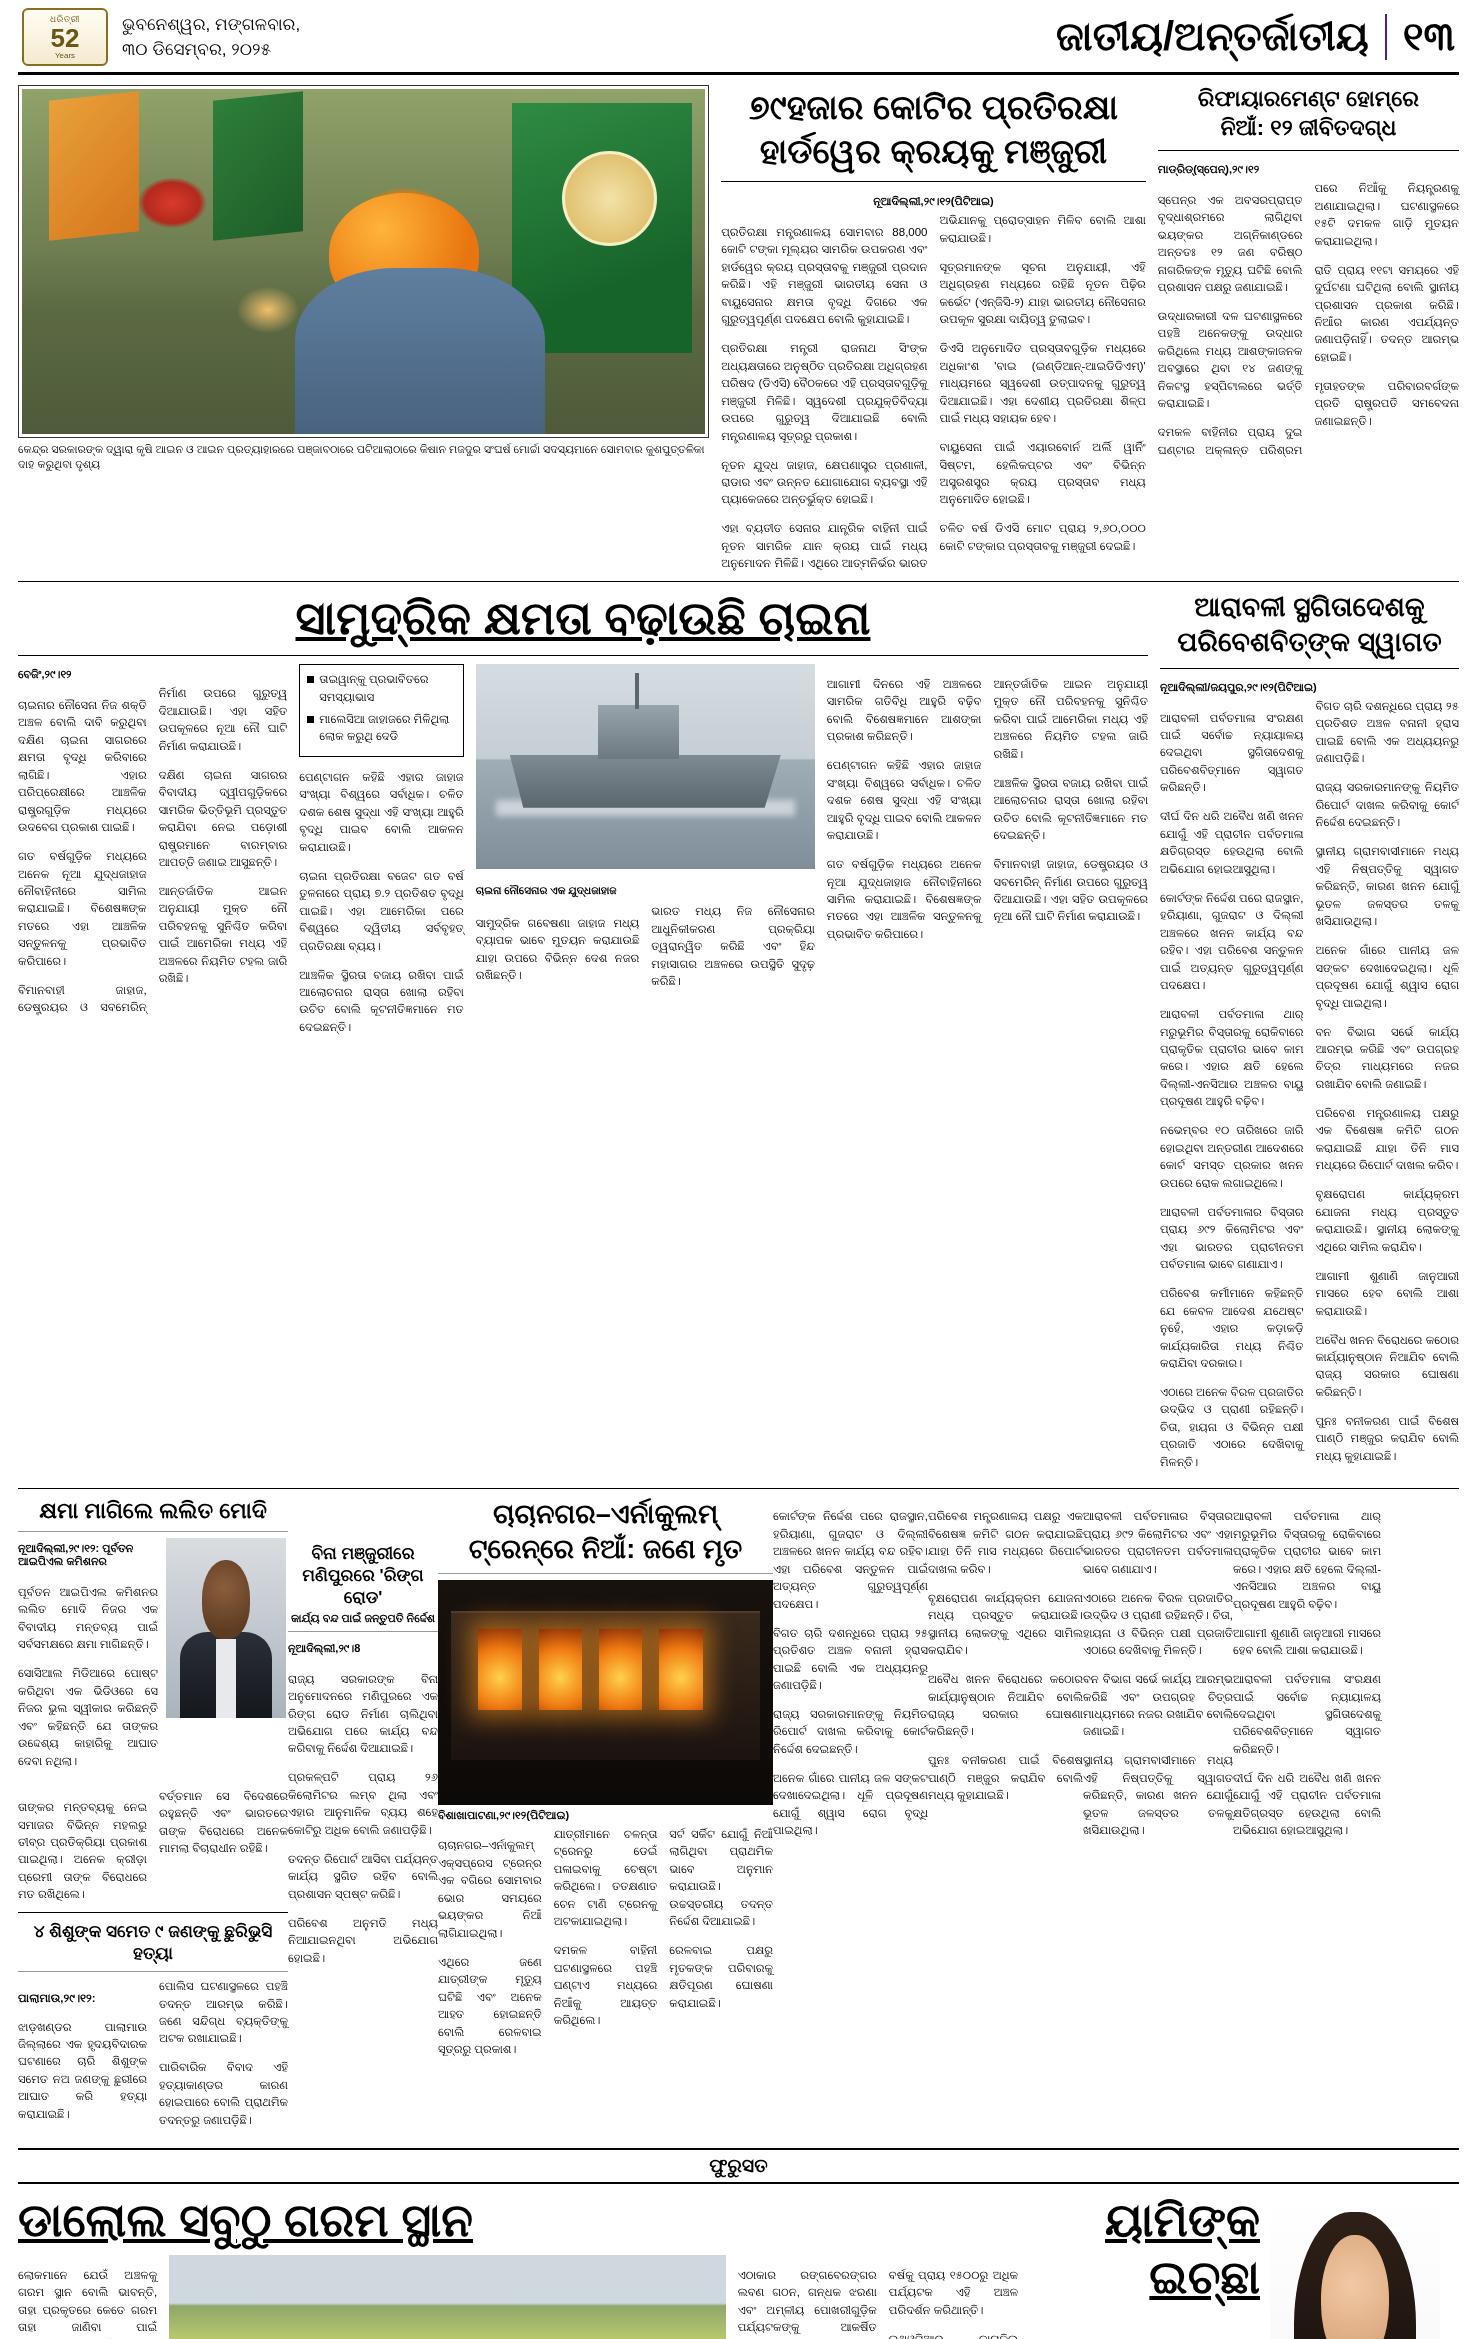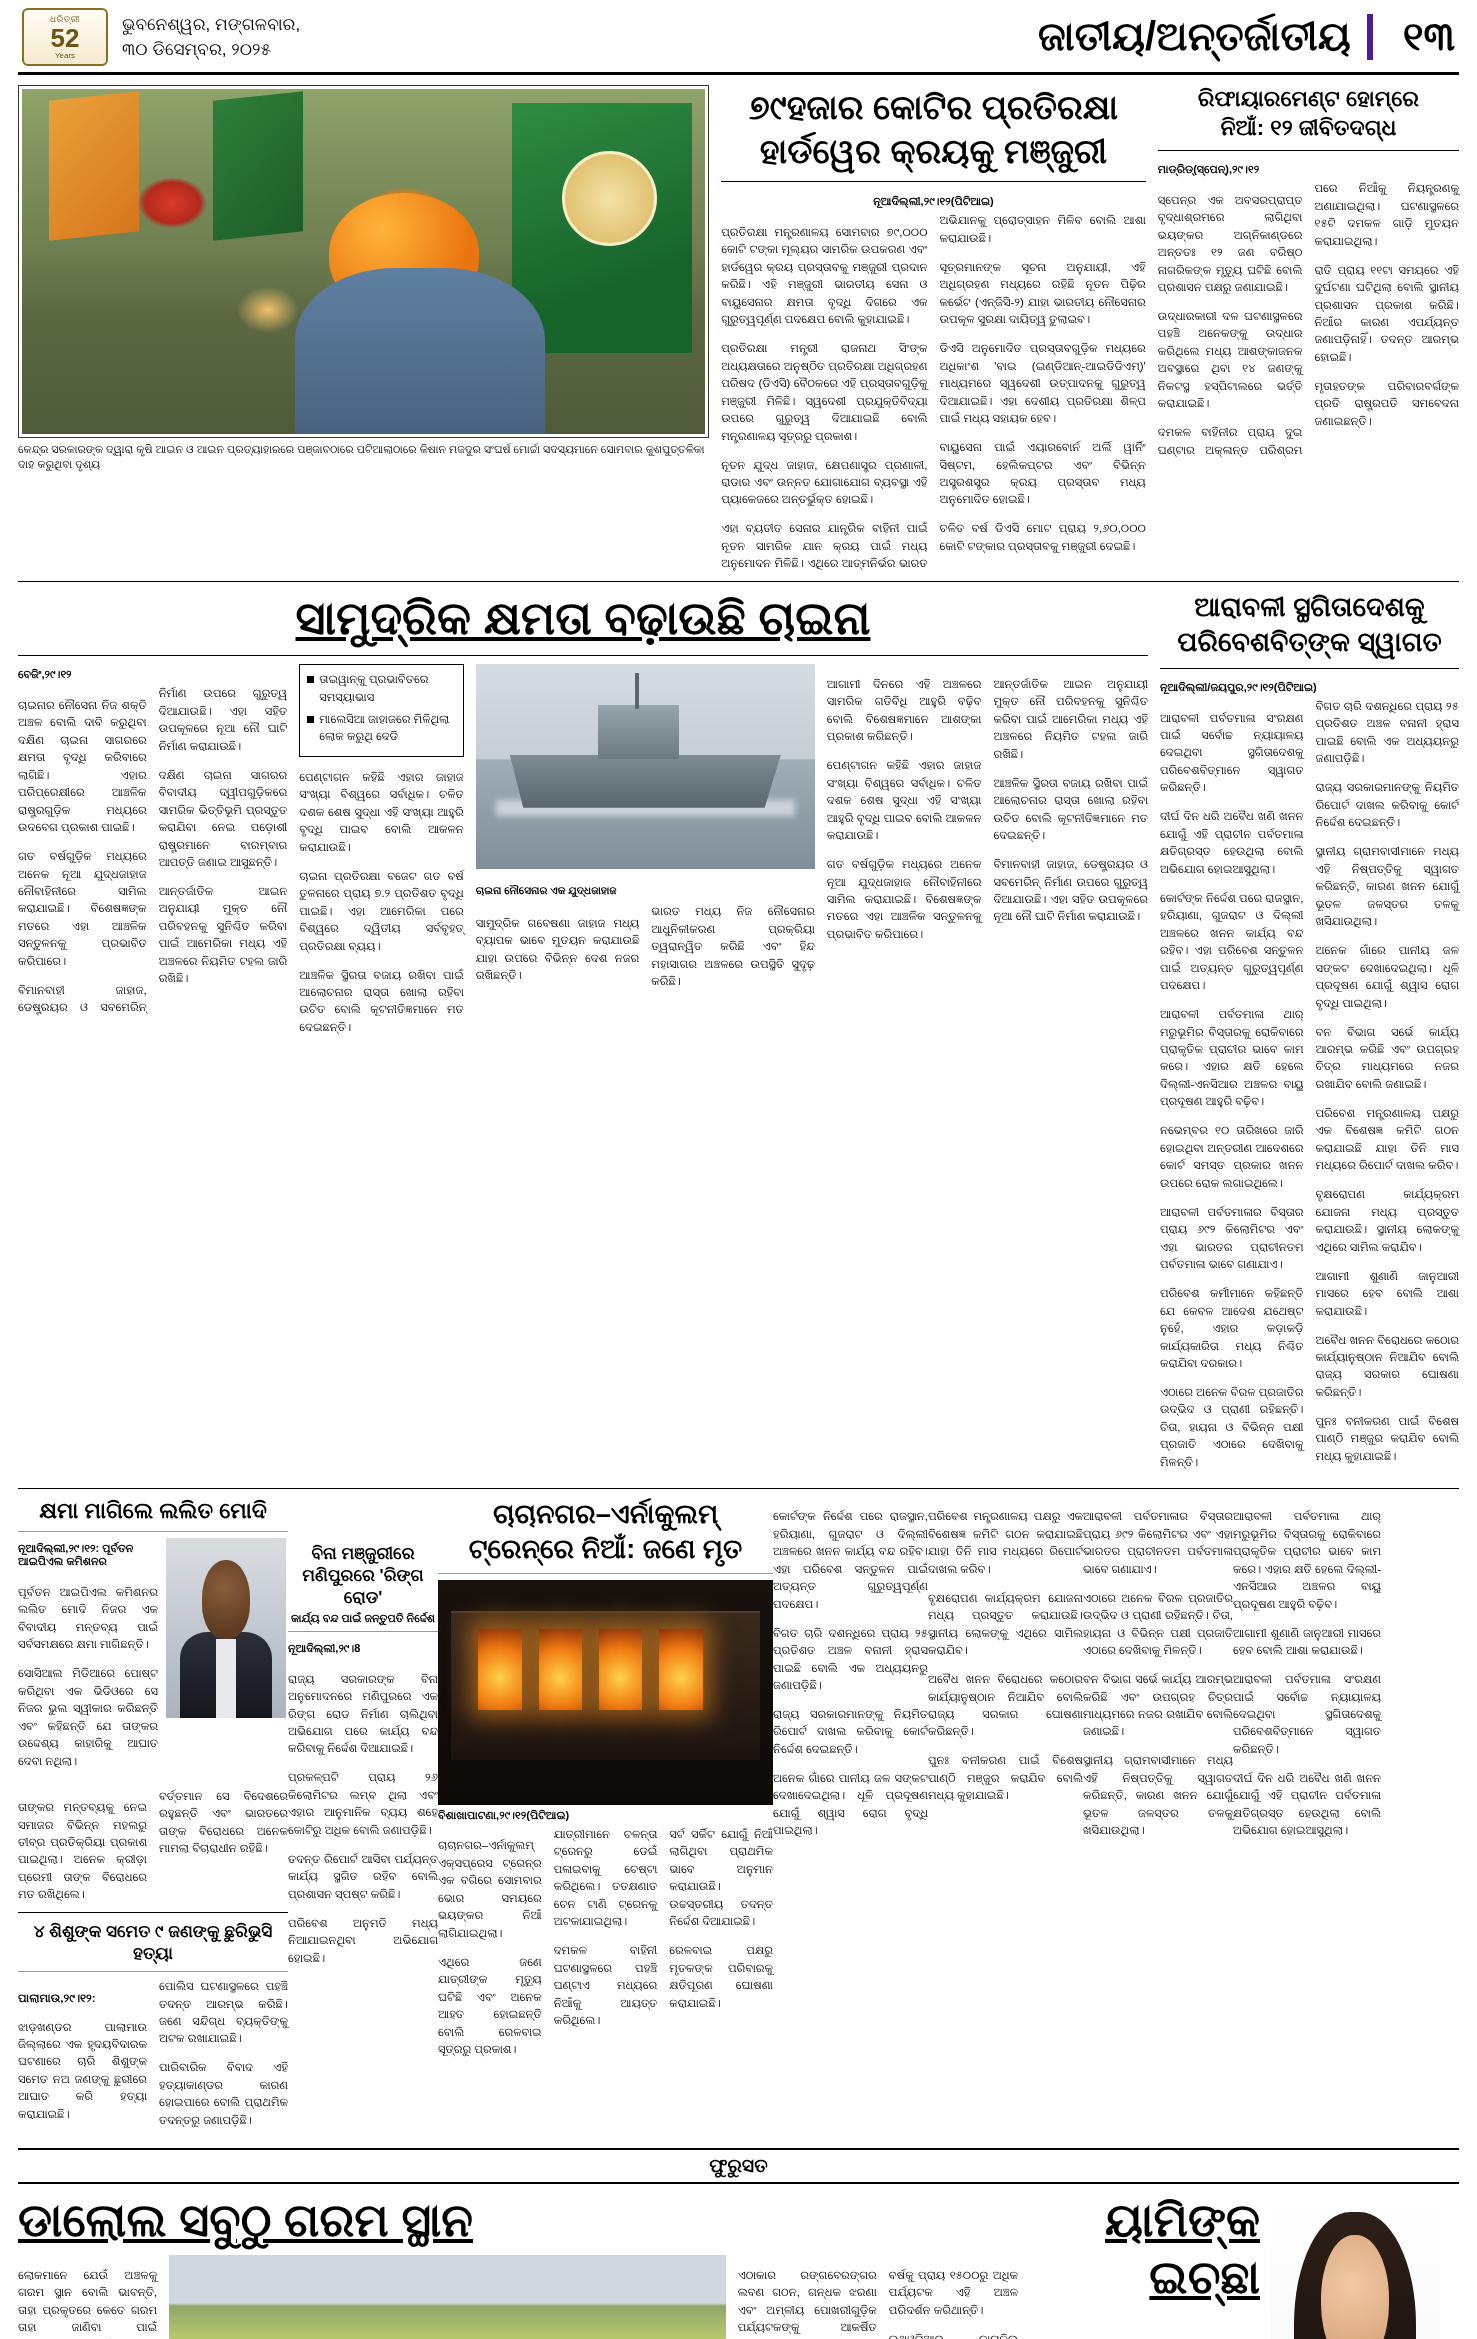--- a/index.html
+++ b/index.html
@@ -38,21 +38,21 @@
   .logo-badge .crest { font-size: 9px; letter-spacing:.5px; color:#6d5513; }
   .logo-badge .num { font-size: 26px; font-weight:bold; color:#6d5513; line-height:1; }
   .logo-badge .yrs { font-size: 8px; color:#6d5513; }
   .mh-date { font-size: 17px; line-height: 1.5; }
   .mh-right { display:flex; align-items:center; gap:16px; }
   .mh-section {
     font-size: 40px; font-weight:bold; letter-spacing:0px;
   }
   .mh-pagenum {
     font-size: 40px; font-weight:bold;
-    border-left: 6px solid #4c1d95; padding-left: 30px;
+    border-left: 2px solid #4c1d95; padding-left: 16px;
   }
 
   
   .topband { display:flex; gap:12px; padding-top:10px; }
   .col-photo { width: 700px; }
   .col-mid   { width: 430px; }
   .col-right { width: 305px; }
 
   .photo-frame { border:1px solid #333; padding:3px; }
   .photo-cap { font-size: 11px; line-height:1.35; padding-top:4px; }
@@ -252,21 +252,21 @@
       </div>
       <div class="photo-cap">କେନ୍ଦ୍ର ସରକାରଙ୍କ ଦ୍ୱାରା କୃଷି ଆଇନ ଓ ଆଇନ ପ୍ରତ୍ୟାହାରରେ ପଞ୍ଜାବଠାରେ ପଟିଆଲାଠାରେ କିଷାନ ମଜଦୁର ସଂଘର୍ଷ ମୋର୍ଚ୍ଚା ସଦସ୍ୟମାନେ ସୋମବାର କୁଶପୁତ୍ତଳିକା ଦାହ କରୁଥିବା ଦୃଶ୍ୟ</div>
     </div>
 
     <div class="col-mid">
       <div class="hl-xl">୭୯ହଜାର କୋଟିର ପ୍ରତିରକ୍ଷା</div>
       <div class="hl-xl">ହାର୍ଡୱେର କ୍ରୟକୁ ମଞ୍ଜୁରୀ</div>
       <hr class="rule">
       <div class="dateline">ନୂଆଦିଲ୍ଲୀ,୨୯।୧୨(ପିଟିଆଇ)</div>
       <div class="body-text cols2">
-        <p>ପ୍ରତିରକ୍ଷା ମନ୍ତ୍ରଣାଳୟ ସୋମବାର ୭୯,୦୦୦ କୋଟି ଟଙ୍କା ମୂଲ୍ୟର ସାମରିକ ଉପକରଣ ଏବଂ ହାର୍ଡୱେର କ୍ରୟ ପ୍ରସ୍ତାବକୁ ମଞ୍ଜୁରୀ ପ୍ରଦାନ କରିଛି। ଏହି ମଞ୍ଜୁରୀ ଭାରତୀୟ ସେନା ଓ ବାୟୁସେନାର କ୍ଷମତା ବୃଦ୍ଧି ଦିଗରେ ଏକ ଗୁରୁତ୍ୱପୂର୍ଣ୍ଣ ପଦକ୍ଷେପ ବୋଲି କୁହାଯାଇଛି।</p>
+        <p>ପ୍ରତିରକ୍ଷା ମନ୍ତ୍ରଣାଳୟ ସୋମବାର 88,000 କୋଟି ଟଙ୍କା ମୂଲ୍ୟର ସାମରିକ ଉପକରଣ ଏବଂ ହାର୍ଡୱେର କ୍ରୟ ପ୍ରସ୍ତାବକୁ ମଞ୍ଜୁରୀ ପ୍ରଦାନ କରିଛି। ଏହି ମଞ୍ଜୁରୀ ଭାରତୀୟ ସେନା ଓ ବାୟୁସେନାର କ୍ଷମତା ବୃଦ୍ଧି ଦିଗରେ ଏକ ଗୁରୁତ୍ୱପୂର୍ଣ୍ଣ ପଦକ୍ଷେପ ବୋଲି କୁହାଯାଇଛି।</p>
         <p>ପ୍ରତିରକ୍ଷା ମନ୍ତ୍ରୀ ରାଜନାଥ ସିଂଙ୍କ ଅଧ୍ୟକ୍ଷତାରେ ଅନୁଷ୍ଠିତ ପ୍ରତିରକ୍ଷା ଅଧିଗ୍ରହଣ ପରିଷଦ (ଡିଏସି) ବୈଠକରେ ଏହି ପ୍ରସ୍ତାବଗୁଡ଼ିକୁ ମଞ୍ଜୁରୀ ମିଳିଛି। ସ୍ୱଦେଶୀ ପ୍ରଯୁକ୍ତିବିଦ୍ୟା ଉପରେ ଗୁରୁତ୍ୱ ଦିଆଯାଇଛି ବୋଲି ମନ୍ତ୍ରଣାଳୟ ସୂତ୍ରରୁ ପ୍ରକାଶ।</p>
         <p>ନୂତନ ଯୁଦ୍ଧ ଜାହାଜ, କ୍ଷେପଣାସ୍ତ୍ର ପ୍ରଣାଳୀ, ରାଡାର ଏବଂ ଉନ୍ନତ ଯୋଗାଯୋଗ ବ୍ୟବସ୍ଥା ଏହି ପ୍ୟାକେଜରେ ଅନ୍ତର୍ଭୁକ୍ତ ହୋଇଛି।</p>
         <p>ଏହା ବ୍ୟତୀତ ସେନାର ଯାନ୍ତ୍ରିକ ବାହିନୀ ପାଇଁ ନୂତନ ସାମରିକ ଯାନ କ୍ରୟ ପାଇଁ ମଧ୍ୟ ଅନୁମୋଦନ ମିଳିଛି। ଏଥିରେ ଆତ୍ମନିର୍ଭର ଭାରତ ଅଭିଯାନକୁ ପ୍ରୋତ୍ସାହନ ମିଳିବ ବୋଲି ଆଶା କରାଯାଉଛି।</p>
         <p>ସୂତ୍ରମାନଙ୍କ ସୂଚନା ଅନୁଯାୟୀ, ଏହି ଅଧିଗ୍ରହଣ ମଧ୍ୟରେ ରହିଛି ନୂତନ ପିଢ଼ିର କର୍ଭେଟ (ଏନ୍‌ଜିସି-୨) ଯାହା ଭାରତୀୟ ନୌସେନାର ଉପକୂଳ ସୁରକ୍ଷା ଦାୟିତ୍ୱ ତୁଲାଇବ।</p>
         <p>ଡିଏସି ଅନୁମୋଦିତ ପ୍ରସ୍ତାବଗୁଡ଼ିକ ମଧ୍ୟରେ ଅଧିକାଂଶ 'ବାଇ (ଇଣ୍ଡିଆନ୍‌-ଆଇଡିଡିଏମ୍)' ମାଧ୍ୟମରେ ସ୍ୱଦେଶୀ ଉତ୍ପାଦନକୁ ଗୁରୁତ୍ୱ ଦିଆଯାଇଛି। ଏହା ଦେଶୀୟ ପ୍ରତିରକ୍ଷା ଶିଳ୍ପ ପାଇଁ ମଧ୍ୟ ସହାୟକ ହେବ।</p>
         <p>ବାୟୁସେନା ପାଇଁ ଏୟାରବୋର୍ନ ଅର୍ଲି ୱାର୍ନିଂ ସିଷ୍ଟମ, ହେଲିକପ୍ଟର ଏବଂ ବିଭିନ୍ନ ଅସ୍ତ୍ରଶସ୍ତ୍ର କ୍ରୟ ପ୍ରସ୍ତାବ ମଧ୍ୟ ଅନୁମୋଦିତ ହୋଇଛି।</p>
         <p>ଚଳିତ ବର୍ଷ ଡିଏସି ମୋଟ ପ୍ରାୟ ୨,୬୦,୦୦୦ କୋଟି ଟଙ୍କାର ପ୍ରସ୍ତାବକୁ ମଞ୍ଜୁରୀ ଦେଇଛି।</p>
       </div>
     </div>
 

